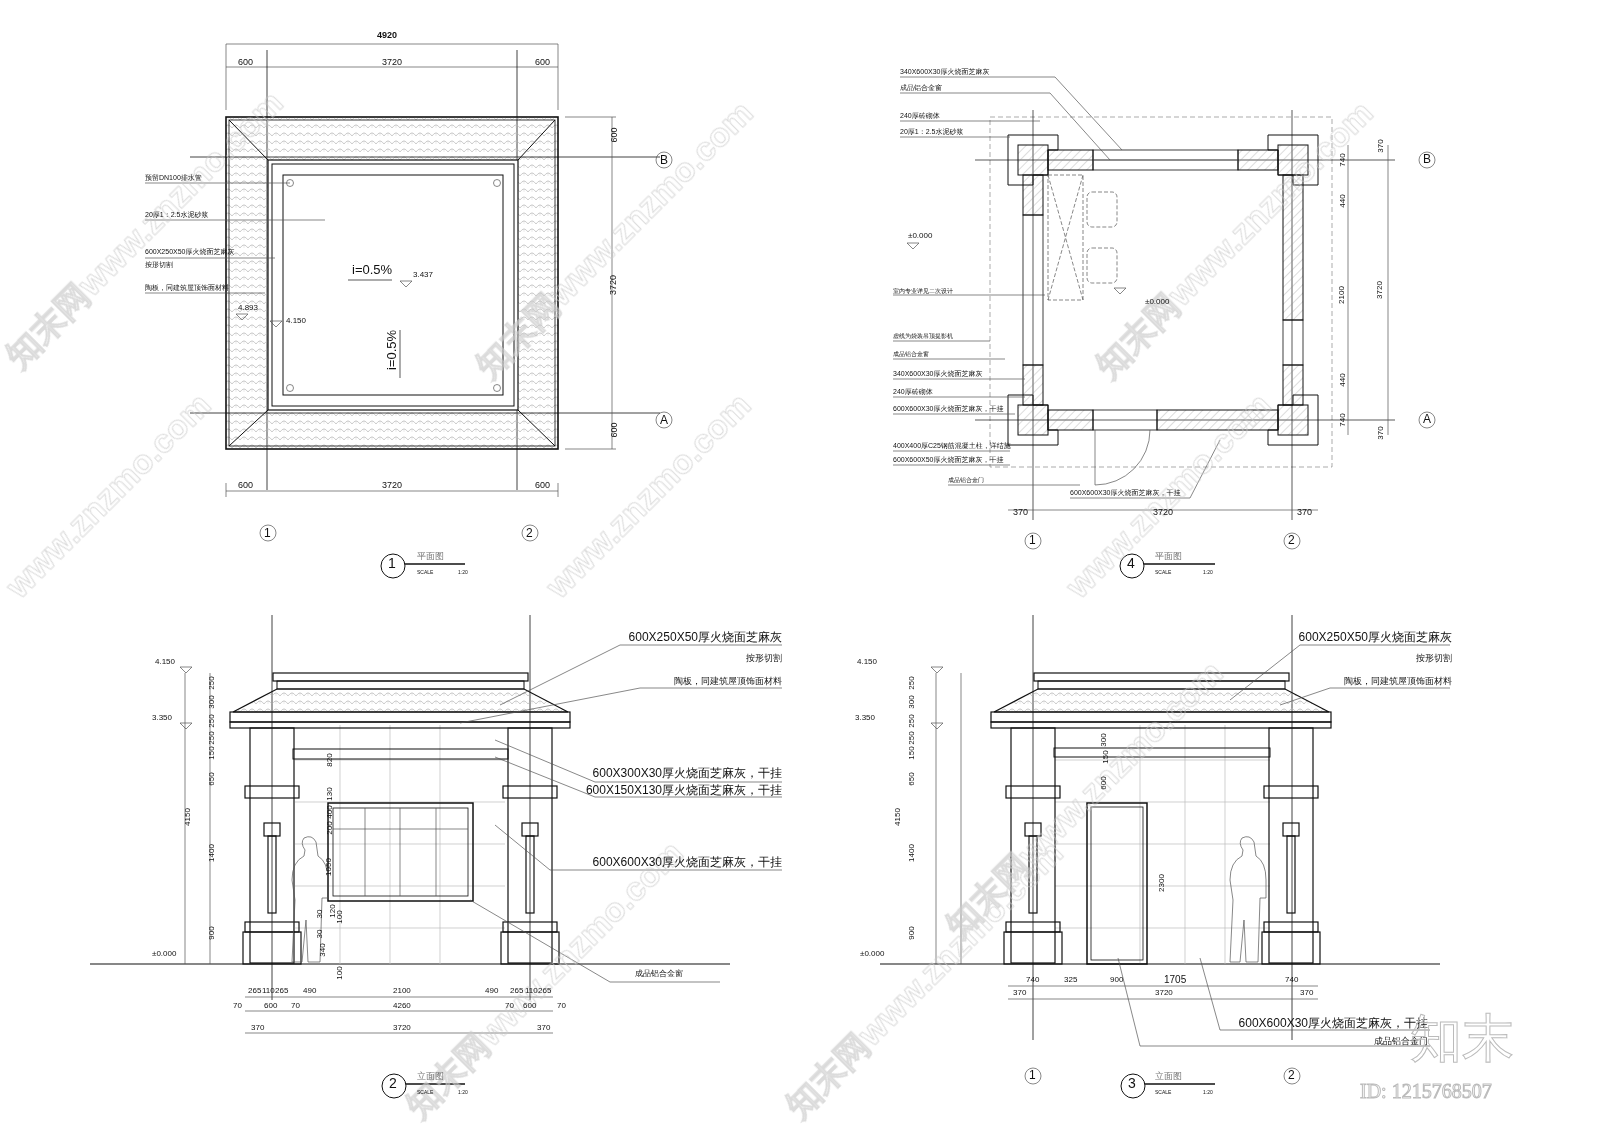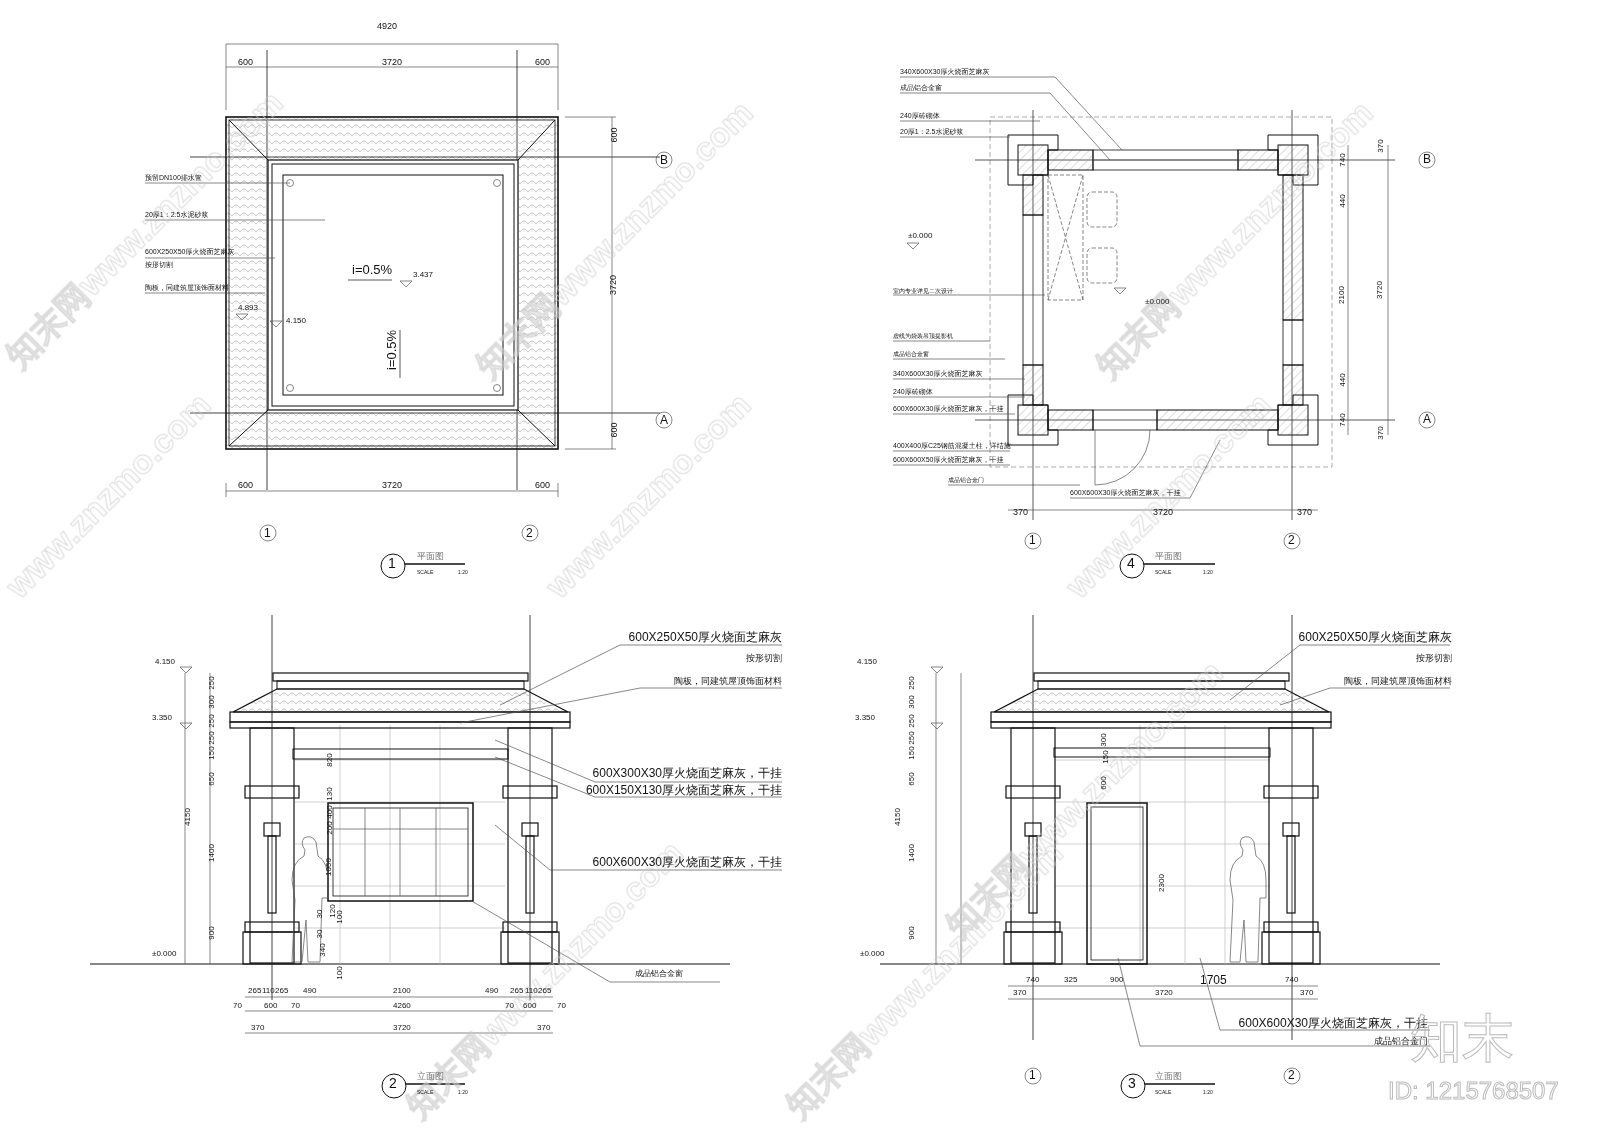--- a/index.html
+++ b/index.html
@@ -301,21 +301,21 @@
     <text class="wm" x="0" y="0" transform="translate(20,600) rotate(-45)">www.znzmo.com</text>
     <text class="wm" x="0" y="0" transform="translate(560,600) rotate(-45)">www.znzmo.com</text>
     <text class="wm" x="0" y="0" transform="translate(1080,600) rotate(-45)">www.znzmo.com</text>
     <text class="wm" x="0" y="0" transform="translate(420,1120) rotate(-45)">知末网www.znzmo.com</text>
     <text class="wm" x="0" y="0" transform="translate(960,940) rotate(-45)">知末网www.znzmo.com</text>
     <text class="wm" x="0" y="0" transform="translate(800,1120) rotate(-45)">知末网www.znzmo.com</text>
   </g>
 </svg>
 
 <div>
-  <span class="lbl" style="left:377px;top:21px;">4920</span>
+  <span class="lbl" style="left:377px;top:30px;font-weight:bold;">4920</span>
   <span class="lbl" style="left:238px;top:57px;">600</span>
   <span class="lbl" style="left:382px;top:57px;">3720</span>
   <span class="lbl" style="left:535px;top:57px;">600</span>
   <span class="lbl" style="left:238px;top:480px;">600</span>
   <span class="lbl" style="left:382px;top:480px;">3720</span>
   <span class="lbl" style="left:535px;top:480px;">600</span>
   <span class="lbl" style="left:606px;top:130px;transform:rotate(-90deg);">600</span>
   <span class="lbl" style="left:603px;top:280px;transform:rotate(-90deg);">3720</span>
   <span class="lbl" style="left:606px;top:425px;transform:rotate(-90deg);">600</span>
   <span class="lbl" style="left:264px;top:528px;font-size:12px;">1</span>
@@ -449,34 +449,34 @@
   <span class="lbl" style="left:903px;top:848px;transform:rotate(-90deg);font-size:8px;">1400</span>
   <span class="lbl" style="left:905px;top:928px;transform:rotate(-90deg);font-size:8px;">900</span>
   <span class="lbl" style="left:889px;top:812px;transform:rotate(-90deg);font-size:8px;">4150</span>
   <span class="lbl" style="left:1097px;top:735px;transform:rotate(-90deg);font-size:8px;">300</span>
   <span class="lbl" style="left:1099px;top:752px;transform:rotate(-90deg);font-size:8px;">150</span>
   <span class="lbl" style="left:1097px;top:778px;transform:rotate(-90deg);font-size:8px;">600</span>
   <span class="lbl" style="left:1153px;top:878px;transform:rotate(-90deg);font-size:8px;">2300</span>
   <span class="lbl" style="left:1026px;top:975px;font-size:8px;">740</span>
   <span class="lbl" style="left:1064px;top:975px;font-size:8px;">325</span>
   <span class="lbl" style="left:1110px;top:975px;font-size:8px;">900</span>
-  <span class="lbl" style="left:1200px;top:975px;font-size:12px;">1705</span>
+  <span class="lbl" style="left:1164px;top:975px;font-size:10px;">1705</span>
   <span class="lbl" style="left:1285px;top:975px;font-size:8px;">740</span>
   <span class="lbl" style="left:1013px;top:988px;font-size:8px;">370</span>
   <span class="lbl" style="left:1155px;top:988px;font-size:8px;">3720</span>
   <span class="lbl" style="left:1300px;top:988px;font-size:8px;">370</span>
   <span class="note" style="right:148px;top:630px;">600X250X50厚火烧面芝麻灰</span>
   <span class="note" style="right:148px;top:651px;font-size:9px;">按形切割</span>
   <span class="note" style="right:148px;top:674px;font-size:9px;">陶板，同建筑屋顶饰面材料</span>
   <span class="note" style="right:172px;top:1016px;">600X600X30厚火烧面芝麻灰，干挂</span>
   <span class="note" style="right:172px;top:1034px;font-size:9px;">成品铝合金门</span>
   <span class="lbl" style="left:1029px;top:1070px;font-size:12px;">1</span>
   <span class="lbl" style="left:1288px;top:1070px;font-size:12px;">2</span>
   <span class="lbl" style="left:1128px;top:1078px;font-size:14px;">3</span>
   <span class="lbl" style="left:1155px;top:1071px;font-size:9px;color:#777;">立面图</span>
   <span class="lbl" style="left:1155px;top:1087px;font-size:5px;">SCALE</span>
   <span class="lbl" style="left:1203px;top:1087px;font-size:5px;">1:20</span>
 </div>
 
 <div>
   <span class="lbl" style="left:1410px;top:1010px;font-size:52px;line-height:56px;color:transparent;-webkit-text-stroke:1px #bbb;">知末</span>
-  <span class="lbl" style="left:1388px;top:1075px;font-size:24px;line-height:32px;color:transparent;-webkit-text-stroke:1px #bbb;">ID: 1215768507</span>
+  <span class="lbl" style="left:1360px;top:1075px;font-size:20px;line-height:32px;color:transparent;font-family:Liberation Serif, serif;-webkit-text-stroke:1px #bbb;">ID: 1215768507</span>
 </div>
 
 </body></html>

